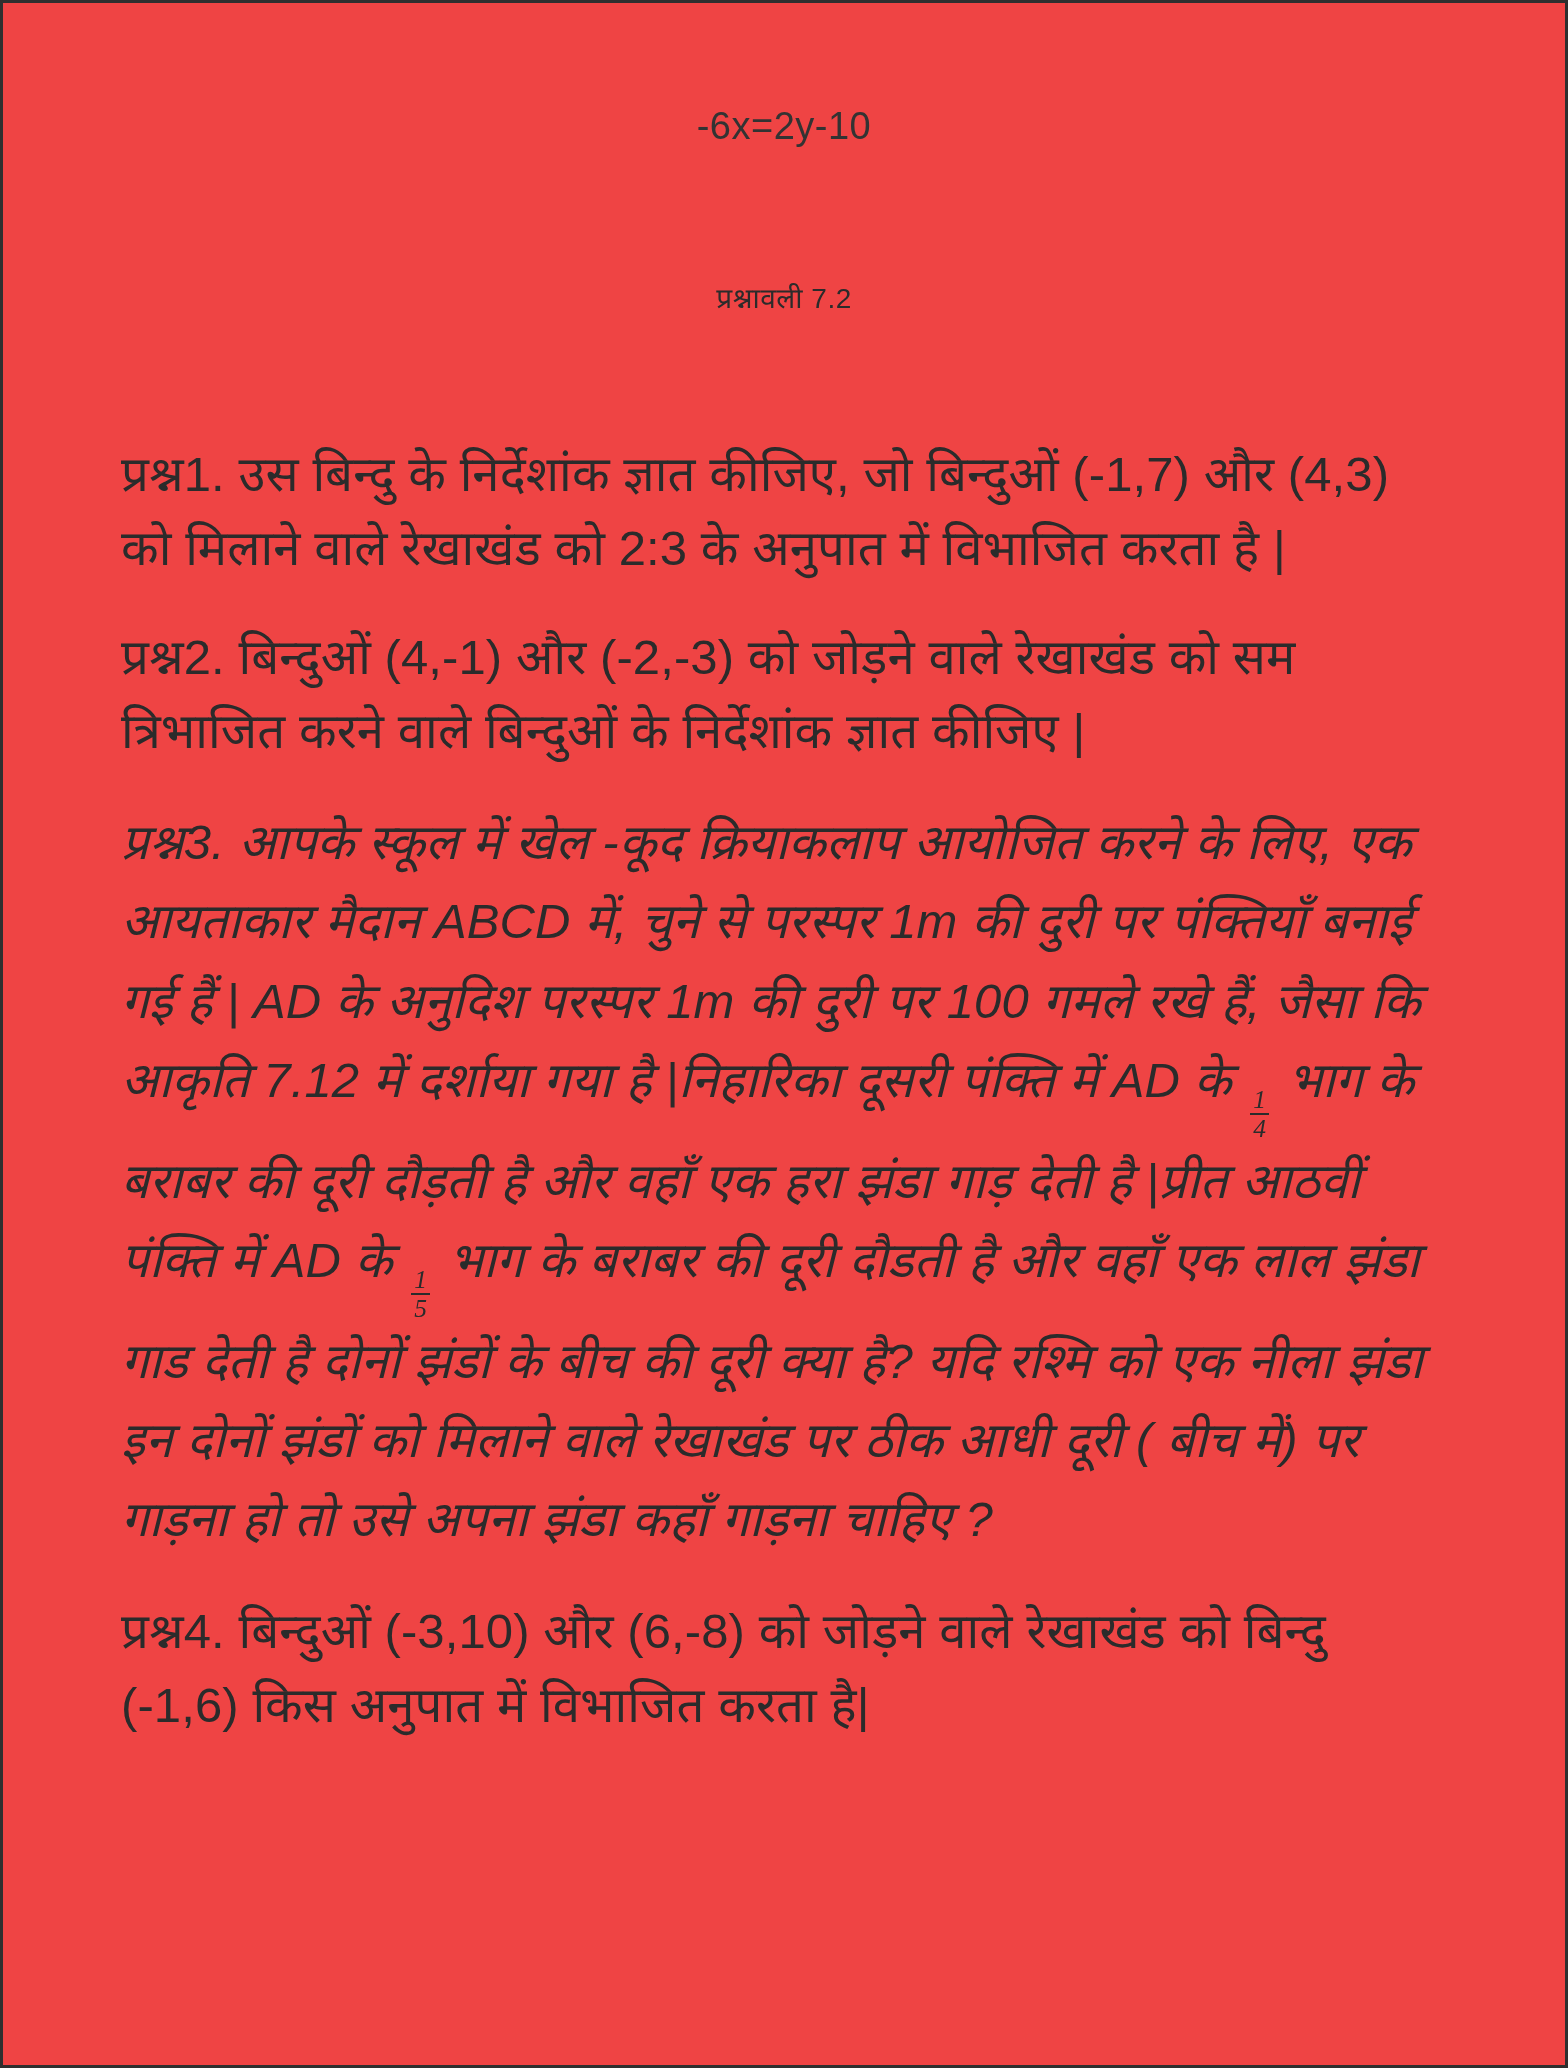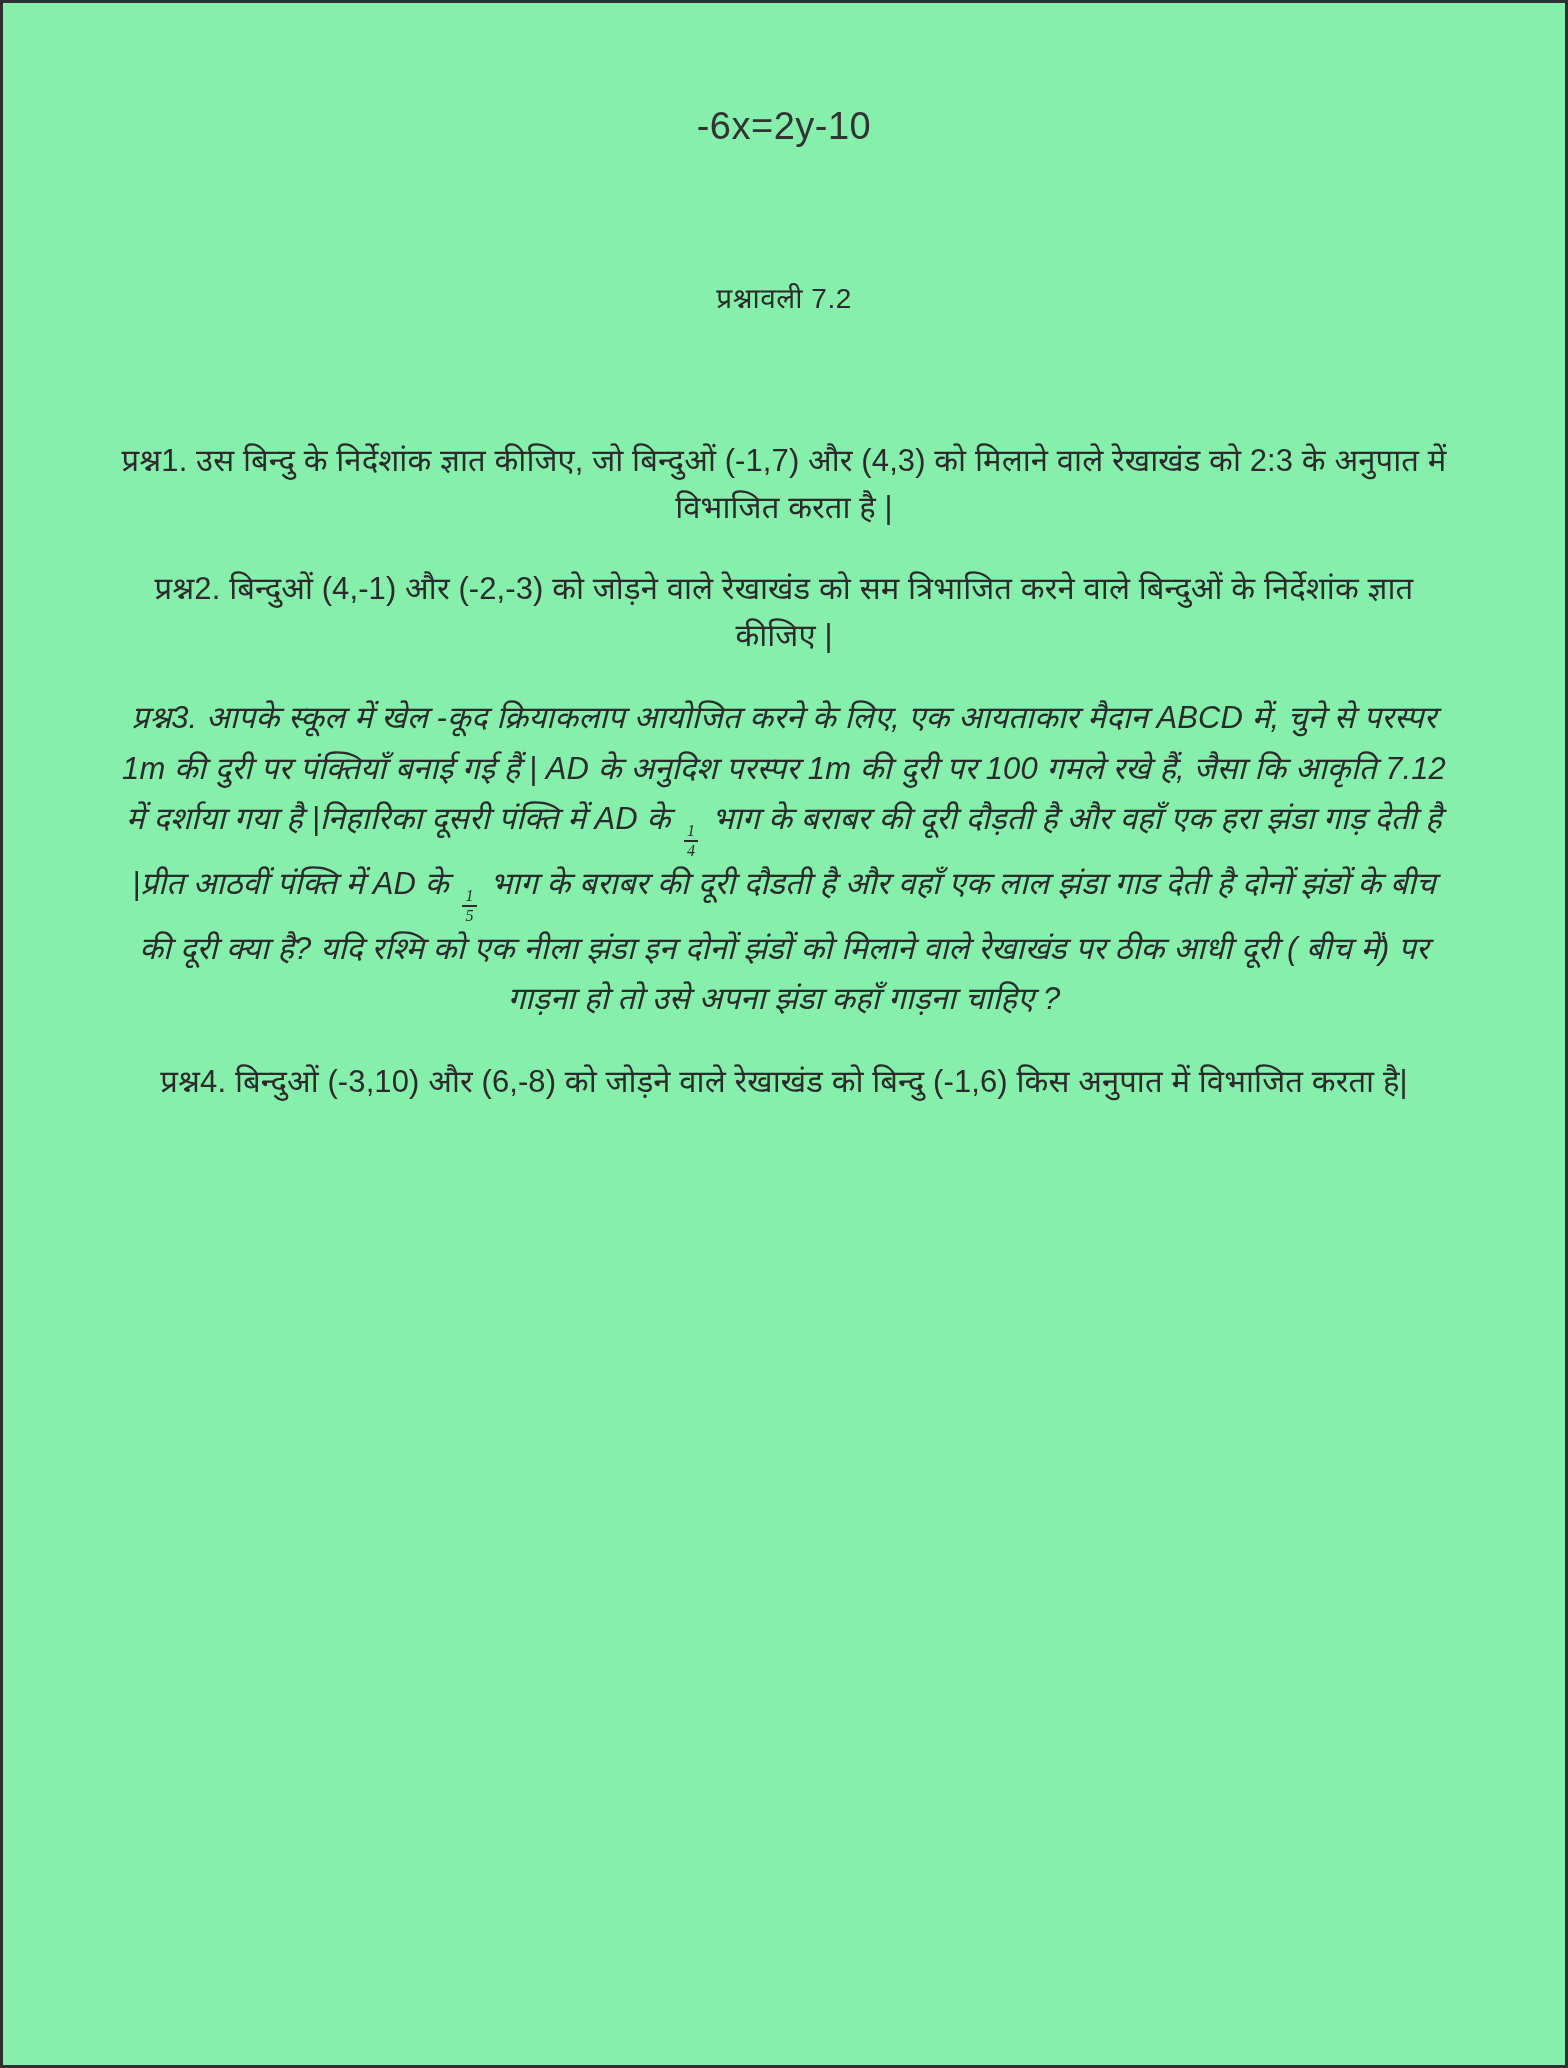--- a/index.html
+++ b/index.html
@@ -13,21 +13,21 @@
     font-family: "Liberation Sans", "DejaVu Sans", sans-serif;
     color: #2b2b2b;
     overflow: hidden;
   }
 
   .page {
     position: relative;
     box-sizing: border-box;
     width: 1568px;
     height: 2068px;
-    background: #86efac;
+    background: #ef4444;
     border: 3px solid #2f2f2f;
     padding: 0;
   }
 
   .page-inner {
     position: relative;
     box-sizing: border-box;
     width: 100%;
     height: 100%;
     padding: 100px 118px 60px 118px;
@@ -59,25 +59,25 @@
     color: #2b2b2b;
     margin: 130px 0 0 0;
     letter-spacing: 0.5px;
   }
 
   
   .questions {
     margin-top: 120px;
   }
   .question {
-    font-size: 31px;
+    font-size: 49px;
     line-height: 1.52;
     color: #2b2b2b;
     margin: 0 0 34px 0;
-    text-align: center;
+    text-align: left;
     letter-spacing: 0.1px;
   }
   .question:last-child {
     margin-bottom: 0;
   }
   .q3 {
     line-height: 1.62;
     font-style: italic;
   }
 

